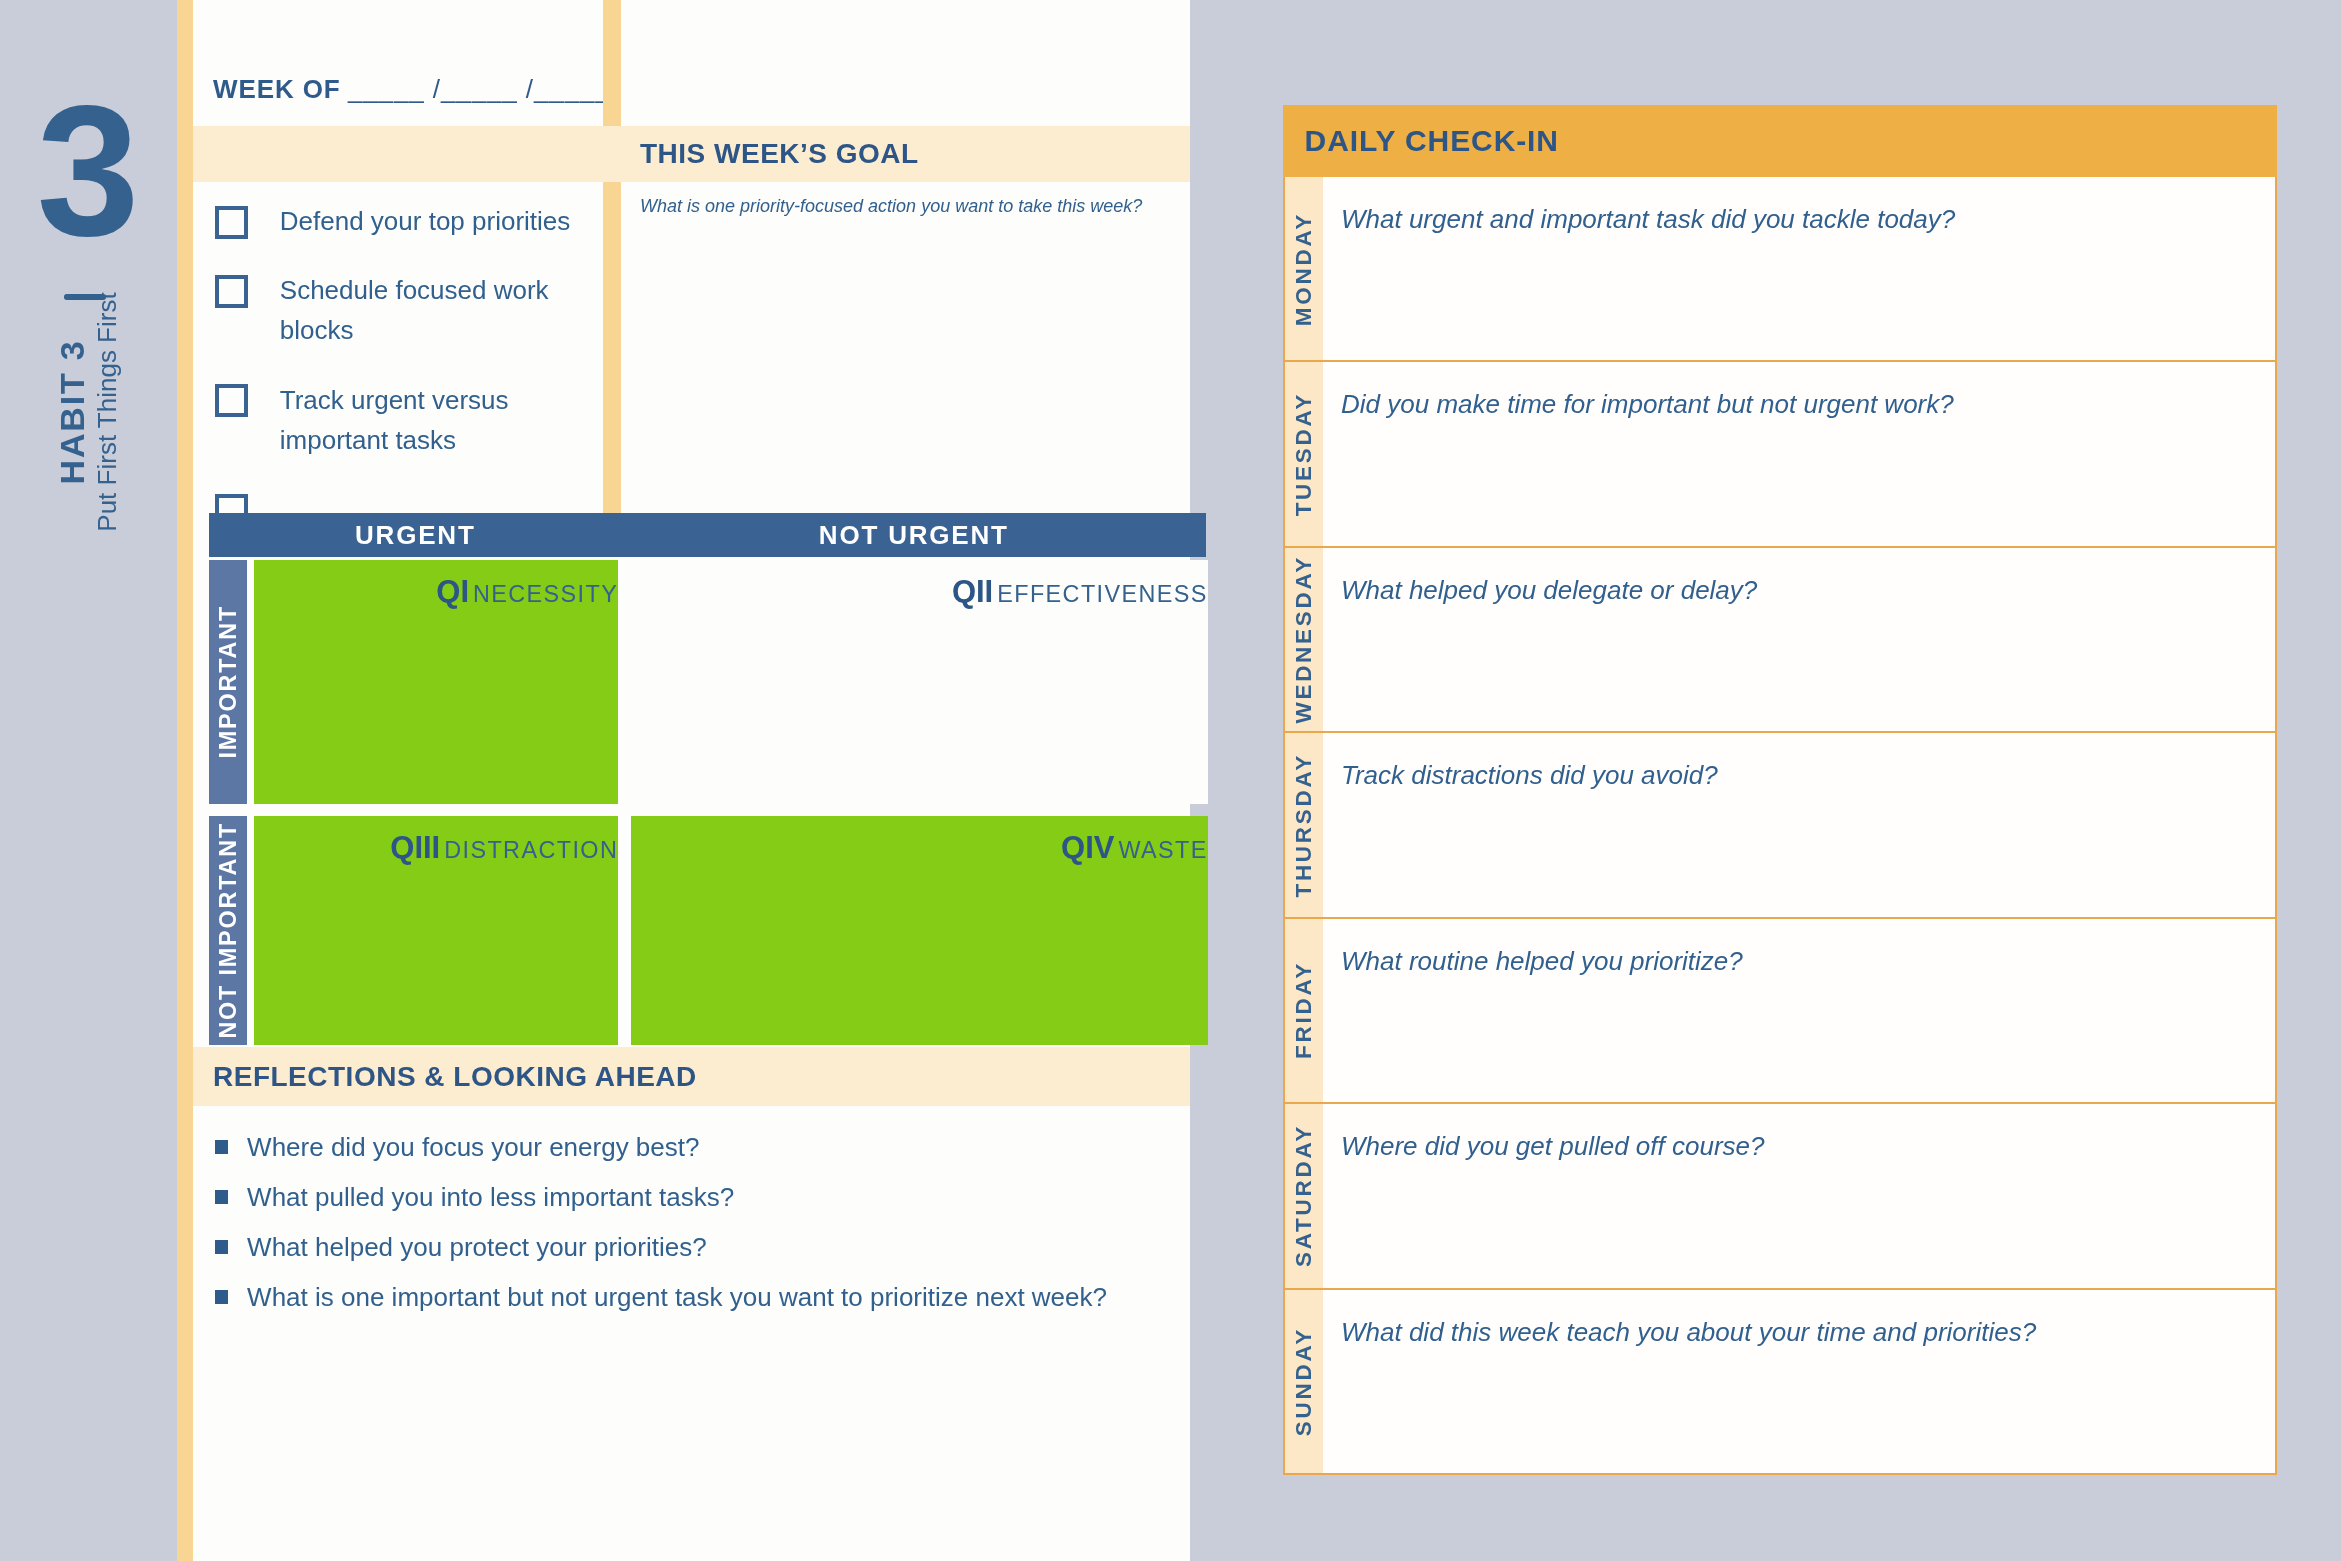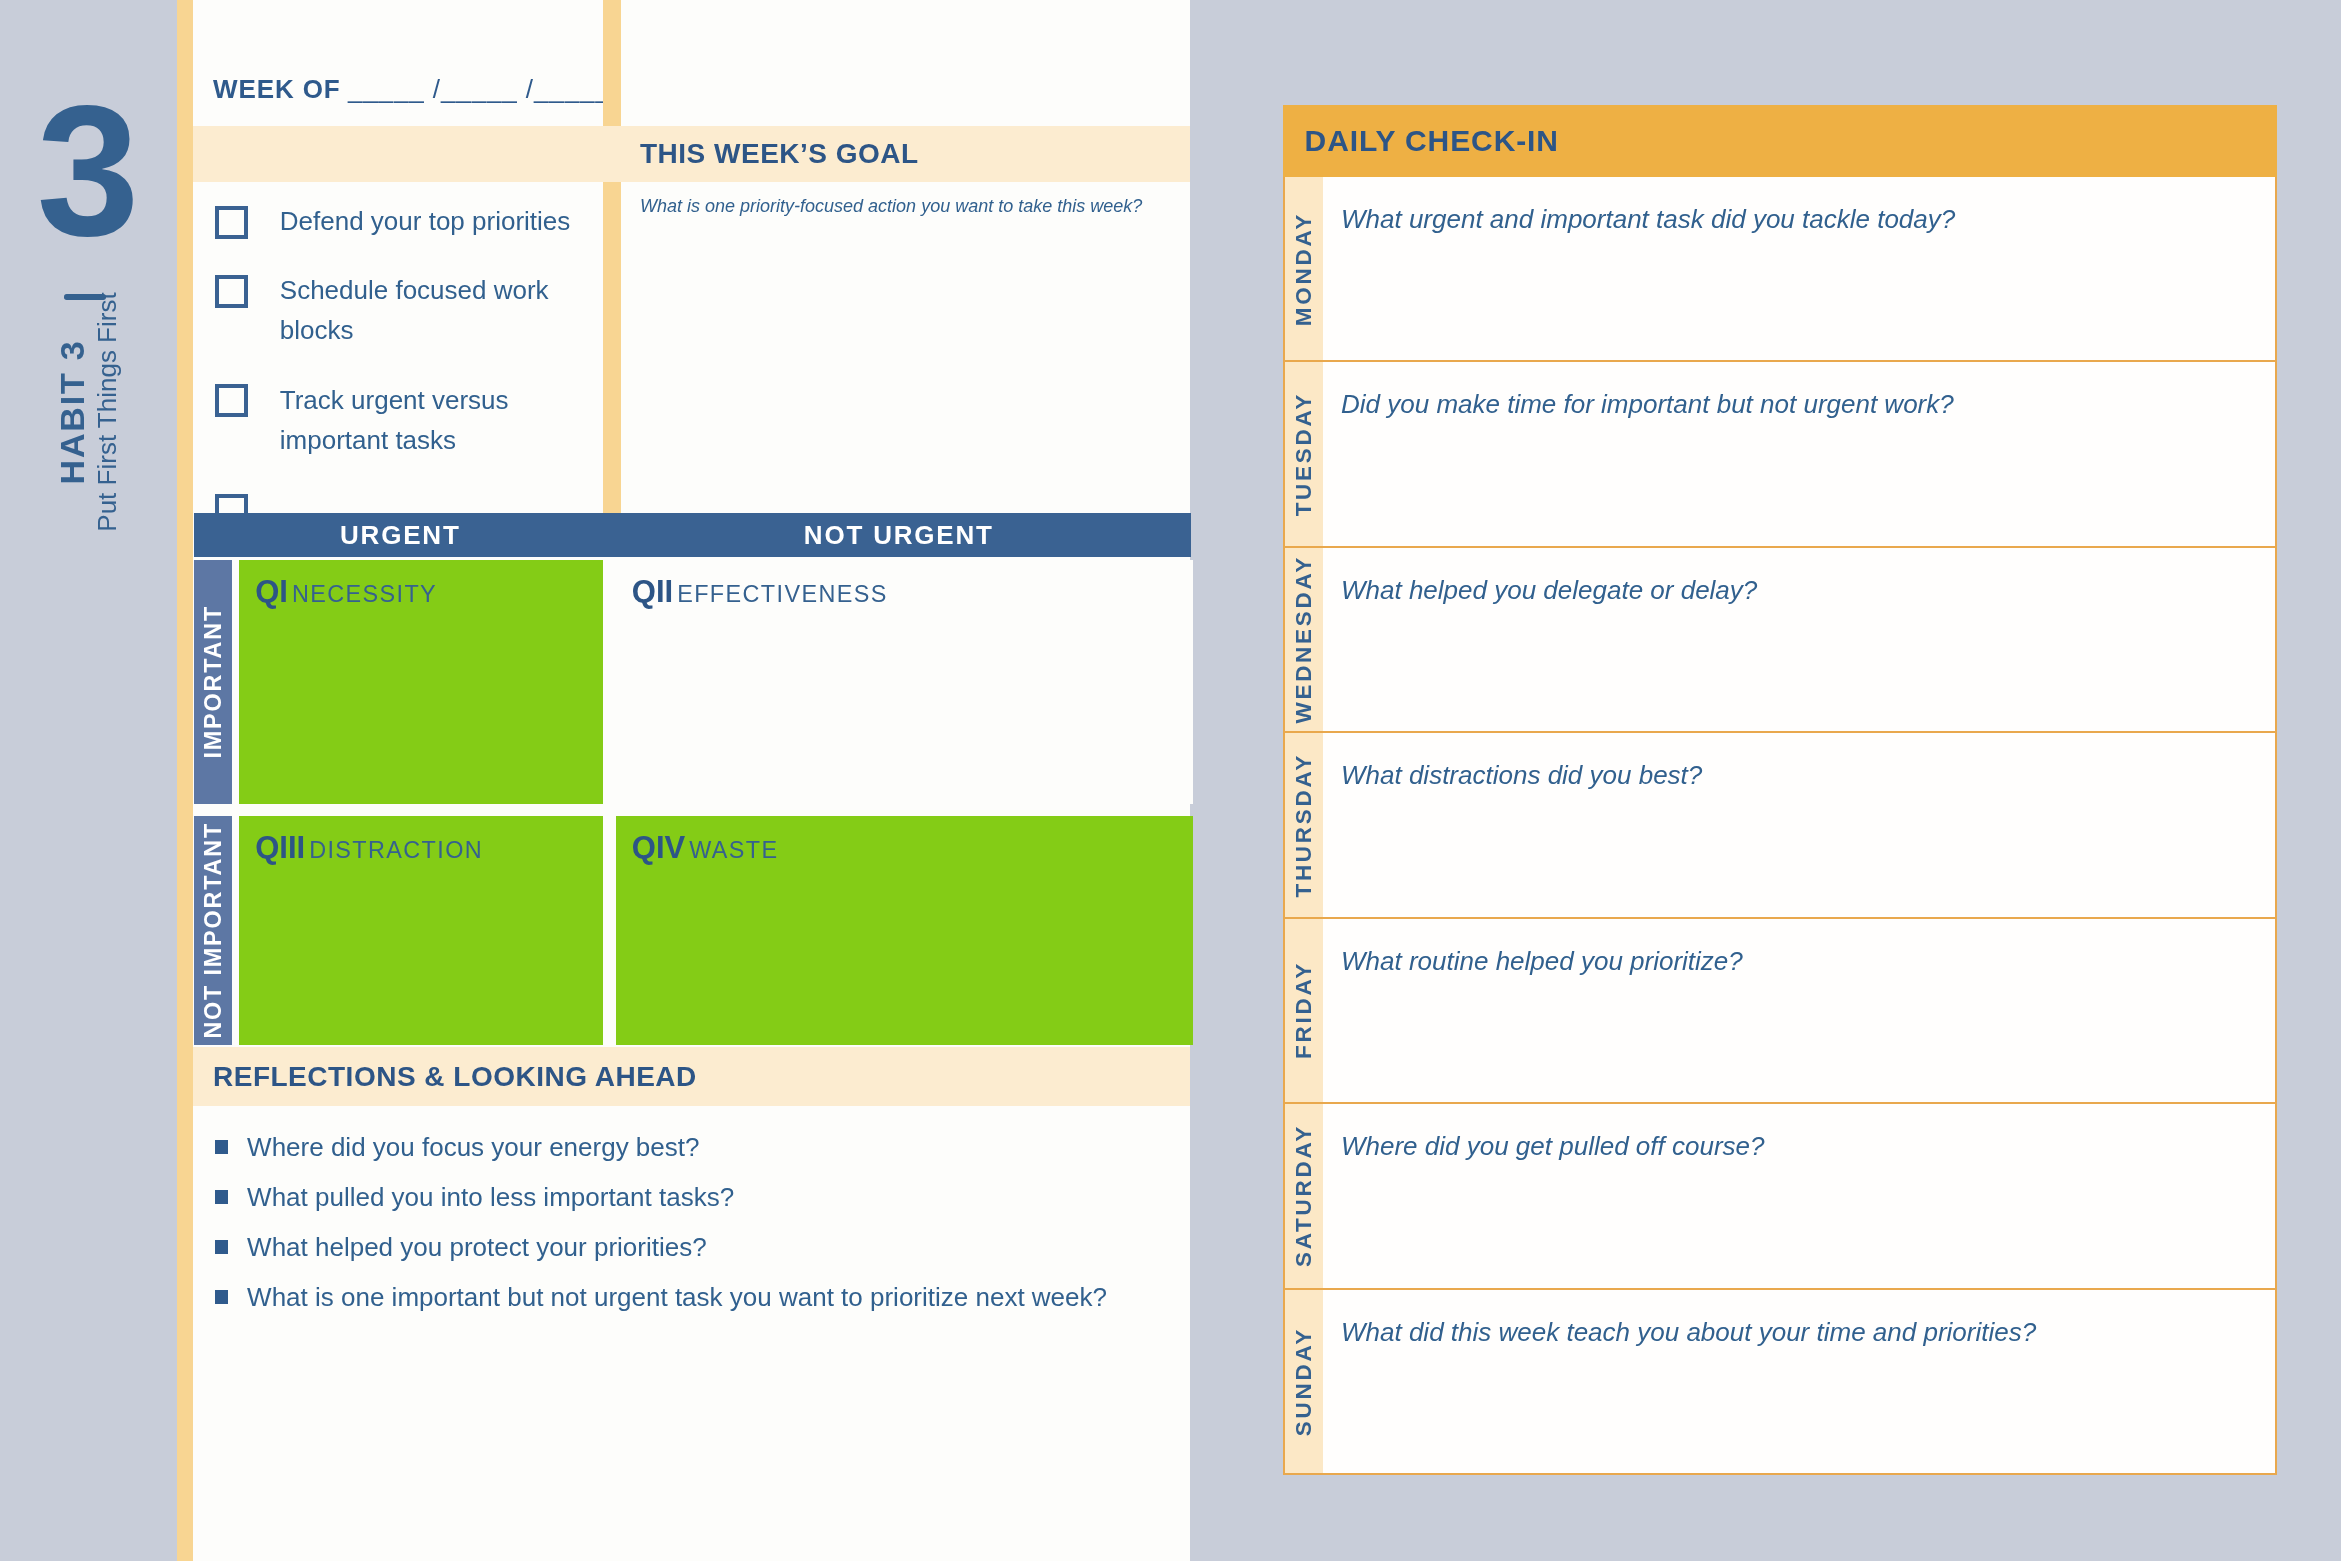--- a/index.html
+++ b/index.html
@@ -27,21 +27,21 @@
   .div-top{top:0;height:126px;}
   .div-mid{top:182px;height:331px;}
   .checklist{position:absolute;left:20px;top:195px;width:387px;display:flex;flex-direction:column;gap:23.4px;}
   .check-item{display:flex;align-items:flex-start;margin-top:6px;}
   .checkbox{flex:none;width:25px;height:25px;border:4.5px solid #3a6292;margin:4.5px 32px 0 1.8px;background:#fdfdfb;}
   .check-label{font-size:26px;line-height:40px;color:#31608e;width:297px;}
   .write-line{display:inline-block;width:252px;border-bottom:2.7px solid #3a6292;height:34px;}
   .goal-prompt{position:absolute;left:447px;top:186px;width:522px;font-size:18px;line-height:41px;
                font-style:italic;color:#31608e;}
   
-  .matrix{position:absolute;left:1px;top:513px;width:997px;height:384px;}
+  .matrix{position:absolute;left:16px;top:513px;width:997px;height:384px;text-align:right;}
   .m-header{position:absolute;left:0;top:0;width:997px;height:44px;background:#3a6292;display:flex;}
   .m-header .h-cell{display:flex;align-items:center;justify-content:center;color:#fff;
                     font-size:26px;font-weight:700;letter-spacing:1.8px;}
   .h-left{width:413px;}.h-right{width:585px;}
   .m-row{position:absolute;left:0;display:flex;}
   .m-row1{top:47px;height:244px;}
   .m-row2{top:303px;height:229px;}
   .m-strip{flex:none;width:38px;background:#5d77a4;display:flex;align-items:center;justify-content:center;margin-right:7.2px;}
   .m-strip span{writing-mode:vertical-rl;transform:rotate(180deg);color:#fff;font-size:23.4px;
                 font-weight:700;letter-spacing:1.8px;white-space:nowrap;}
@@ -194,21 +194,21 @@
       <div class="day-row">
         <div class="day-col">
             <span>WEDNESDAY</span>
           </div>
         <div class="day-q">What helped you delegate or delay?</div>
       </div>
       <div class="day-row">
         <div class="day-col">
             <span>THURSDAY</span>
           </div>
-        <div class="day-q">What distractions did you best?</div>
+        <div class="day-q">Track distractions did you avoid?</div>
       </div>
       <div class="day-row">
         <div class="day-col">
             <span>FRIDAY</span>
           </div>
         <div class="day-q">What routine helped you prioritize?</div>
       </div>
       <div class="day-row">
         <div class="day-col">
             <span>SATURDAY</span>

